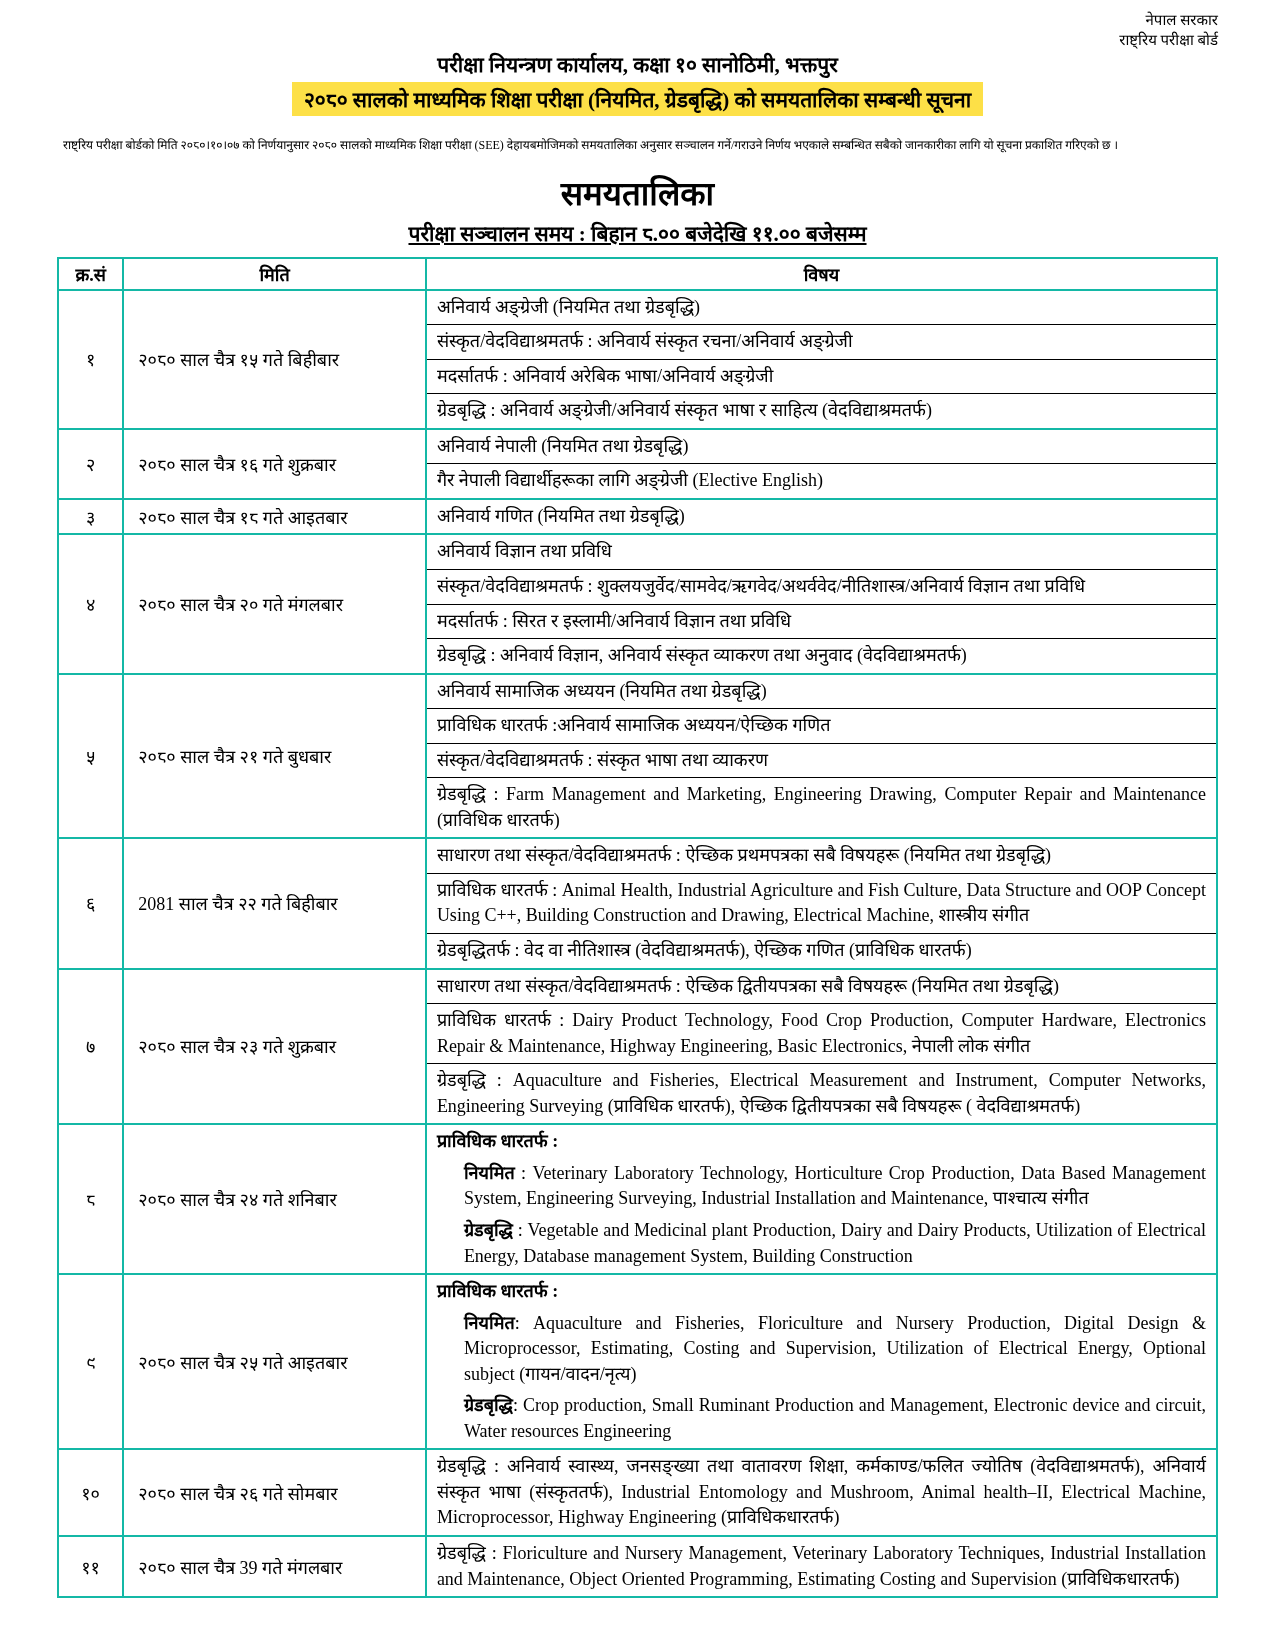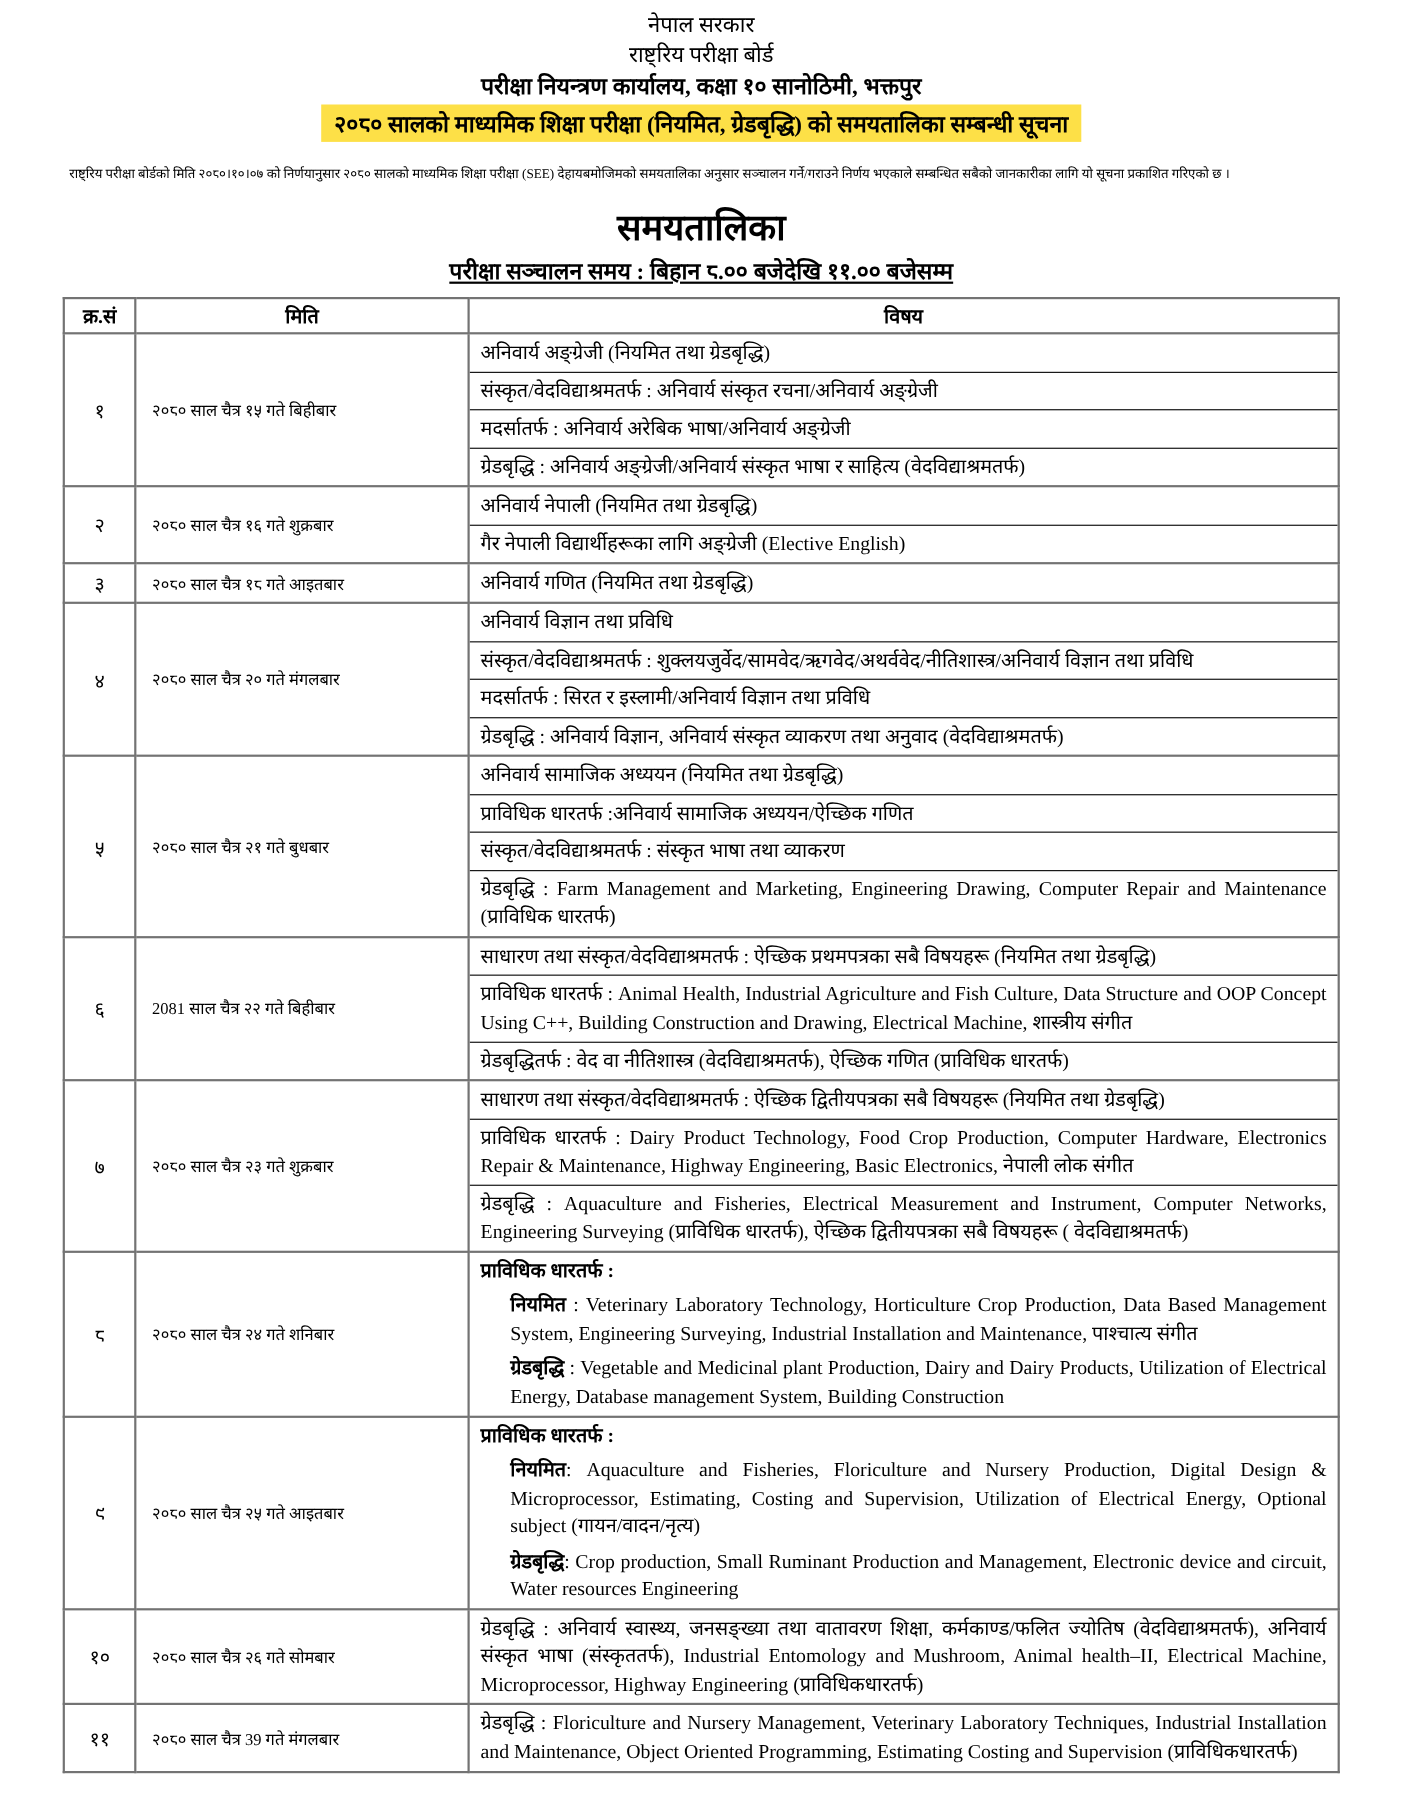--- a/index.html
+++ b/index.html
@@ -4,21 +4,21 @@
 <style>
   html,body { margin:0; padding:0; background:#fff; }
   body {
     width:1275px;
     color:#000;
     font-family:"Liberation Serif","DejaVu Serif",serif;
   }
   .page { padding:10px 57px 24px 57px; }
 
   .hdr { text-align:center; }
-  .hdr-sm   { font-size:20px; line-height:1.35; }
+  .hdr-sm   { font-size:15px; line-height:1.35;text-align:right; }
   .hdr-bold { font-size:21px; line-height:1.35; font-weight:bold; }
   .notice-wrap { text-align:center; margin-top:3px; }
   .notice {
     display:inline-block;
     background:#fde047;
     font-weight:bold;
     font-size:21px;
     padding:3px 12px;
   }
 
@@ -42,27 +42,27 @@
     margin:4px 0 10px 0;
     text-decoration:underline;
   }
 
   table.sched {
     width:100%;
     border-collapse:collapse;
     font-size:18px;
     table-layout:fixed;
   }
-  table.sched th, table.sched td { border:2px solid #737373; vertical-align:middle; }
+  table.sched th, table.sched td { border:2px solid #14b8a6; vertical-align:middle; }
   th.h-sn   { width:5.2%; }
   th.h-date { width:26%; }
   th.h-subj { width:68.8%; }
   table.sched th { font-weight:bold; font-size:18px; padding:3px 2px; text-align:center; }
   td.sn   { text-align:center; font-size:18px; }
-  td.date { padding:2px 4px 2px 14px; font-size:15px; }
+  td.date { padding:2px 4px 2px 14px; font-size:18px; }
   td.subj { padding:0; }
   .sub { padding:4px 10px; line-height:1.42; text-align:justify; }
   .sub + .sub { border-top:1.5px solid #000; }
   .sub p { margin:0; }
   .sub p + p { margin-top:6px;margin-left:27px; }
   .b { font-weight:bold; }
 </style>
 </head>
 <body>
 

